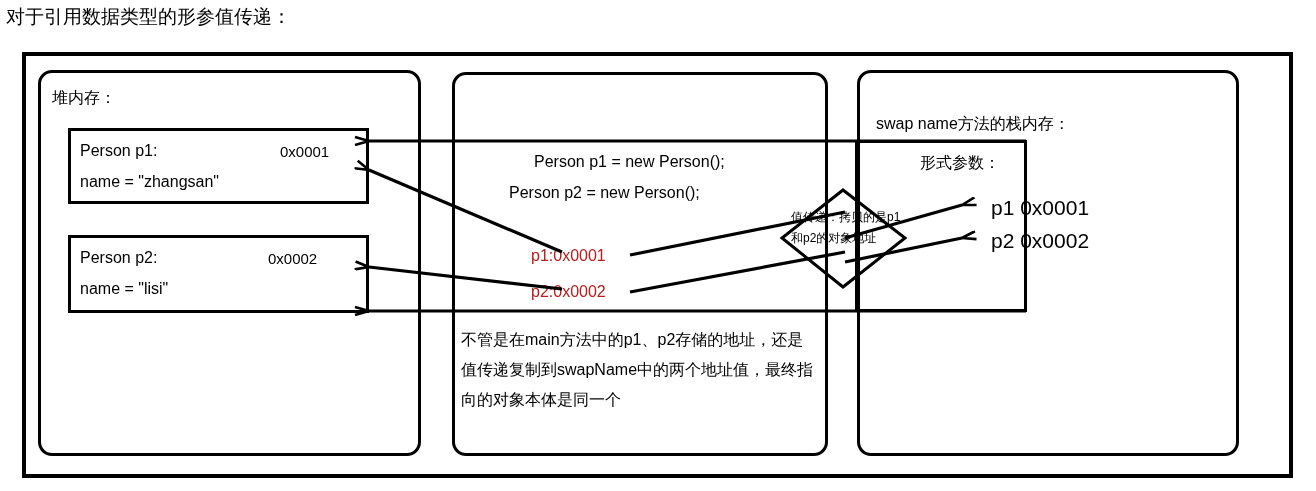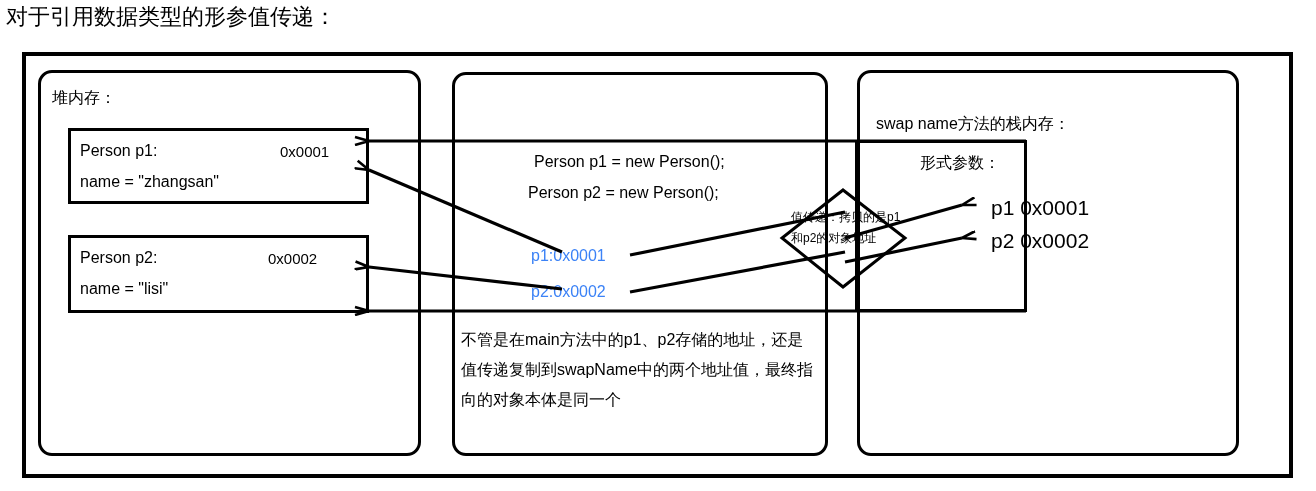--- a/index.html
+++ b/index.html
@@ -14,21 +14,21 @@
     position: relative;
     width: 1316px;
     height: 491px;
     background: #ffffff;
     overflow: hidden;
   }
   .title {
     position: absolute;
     left: 6px;
     top: 6px;
-    font-size: 22px;
+    font-size: 19px;
     color: #000000;
     white-space: nowrap;
     line-height: 22px;
     text-align: center;
   }
   
   .outer-frame {
     position: absolute;
     left: 22px;
     top: 52px;
@@ -90,26 +90,26 @@
   #obj-p2-field{ left: 80px;  top: 280px; }
 
   
   .code-line {
     position: absolute;
     font-size: 16px;
     color: #000000;
     white-space: nowrap;
   }
   #code-1 { left: 534px; top: 153px; }
-  #code-2 { left: 528px; top: 184px; }
+  #code-2 { left: 509px; top: 184px; }
 
   .var-line {
     position: absolute;
     font-size: 16px;
-    color: #3b82f6;
+    color: #b91c1c;
     white-space: nowrap;
   }
   #var-p1 { left: 531px; top: 247px; }
   #var-p2 { left: 531px; top: 283px; }
 
   
   #note {
     position: absolute;
     left: 461px;
     top: 325px;

